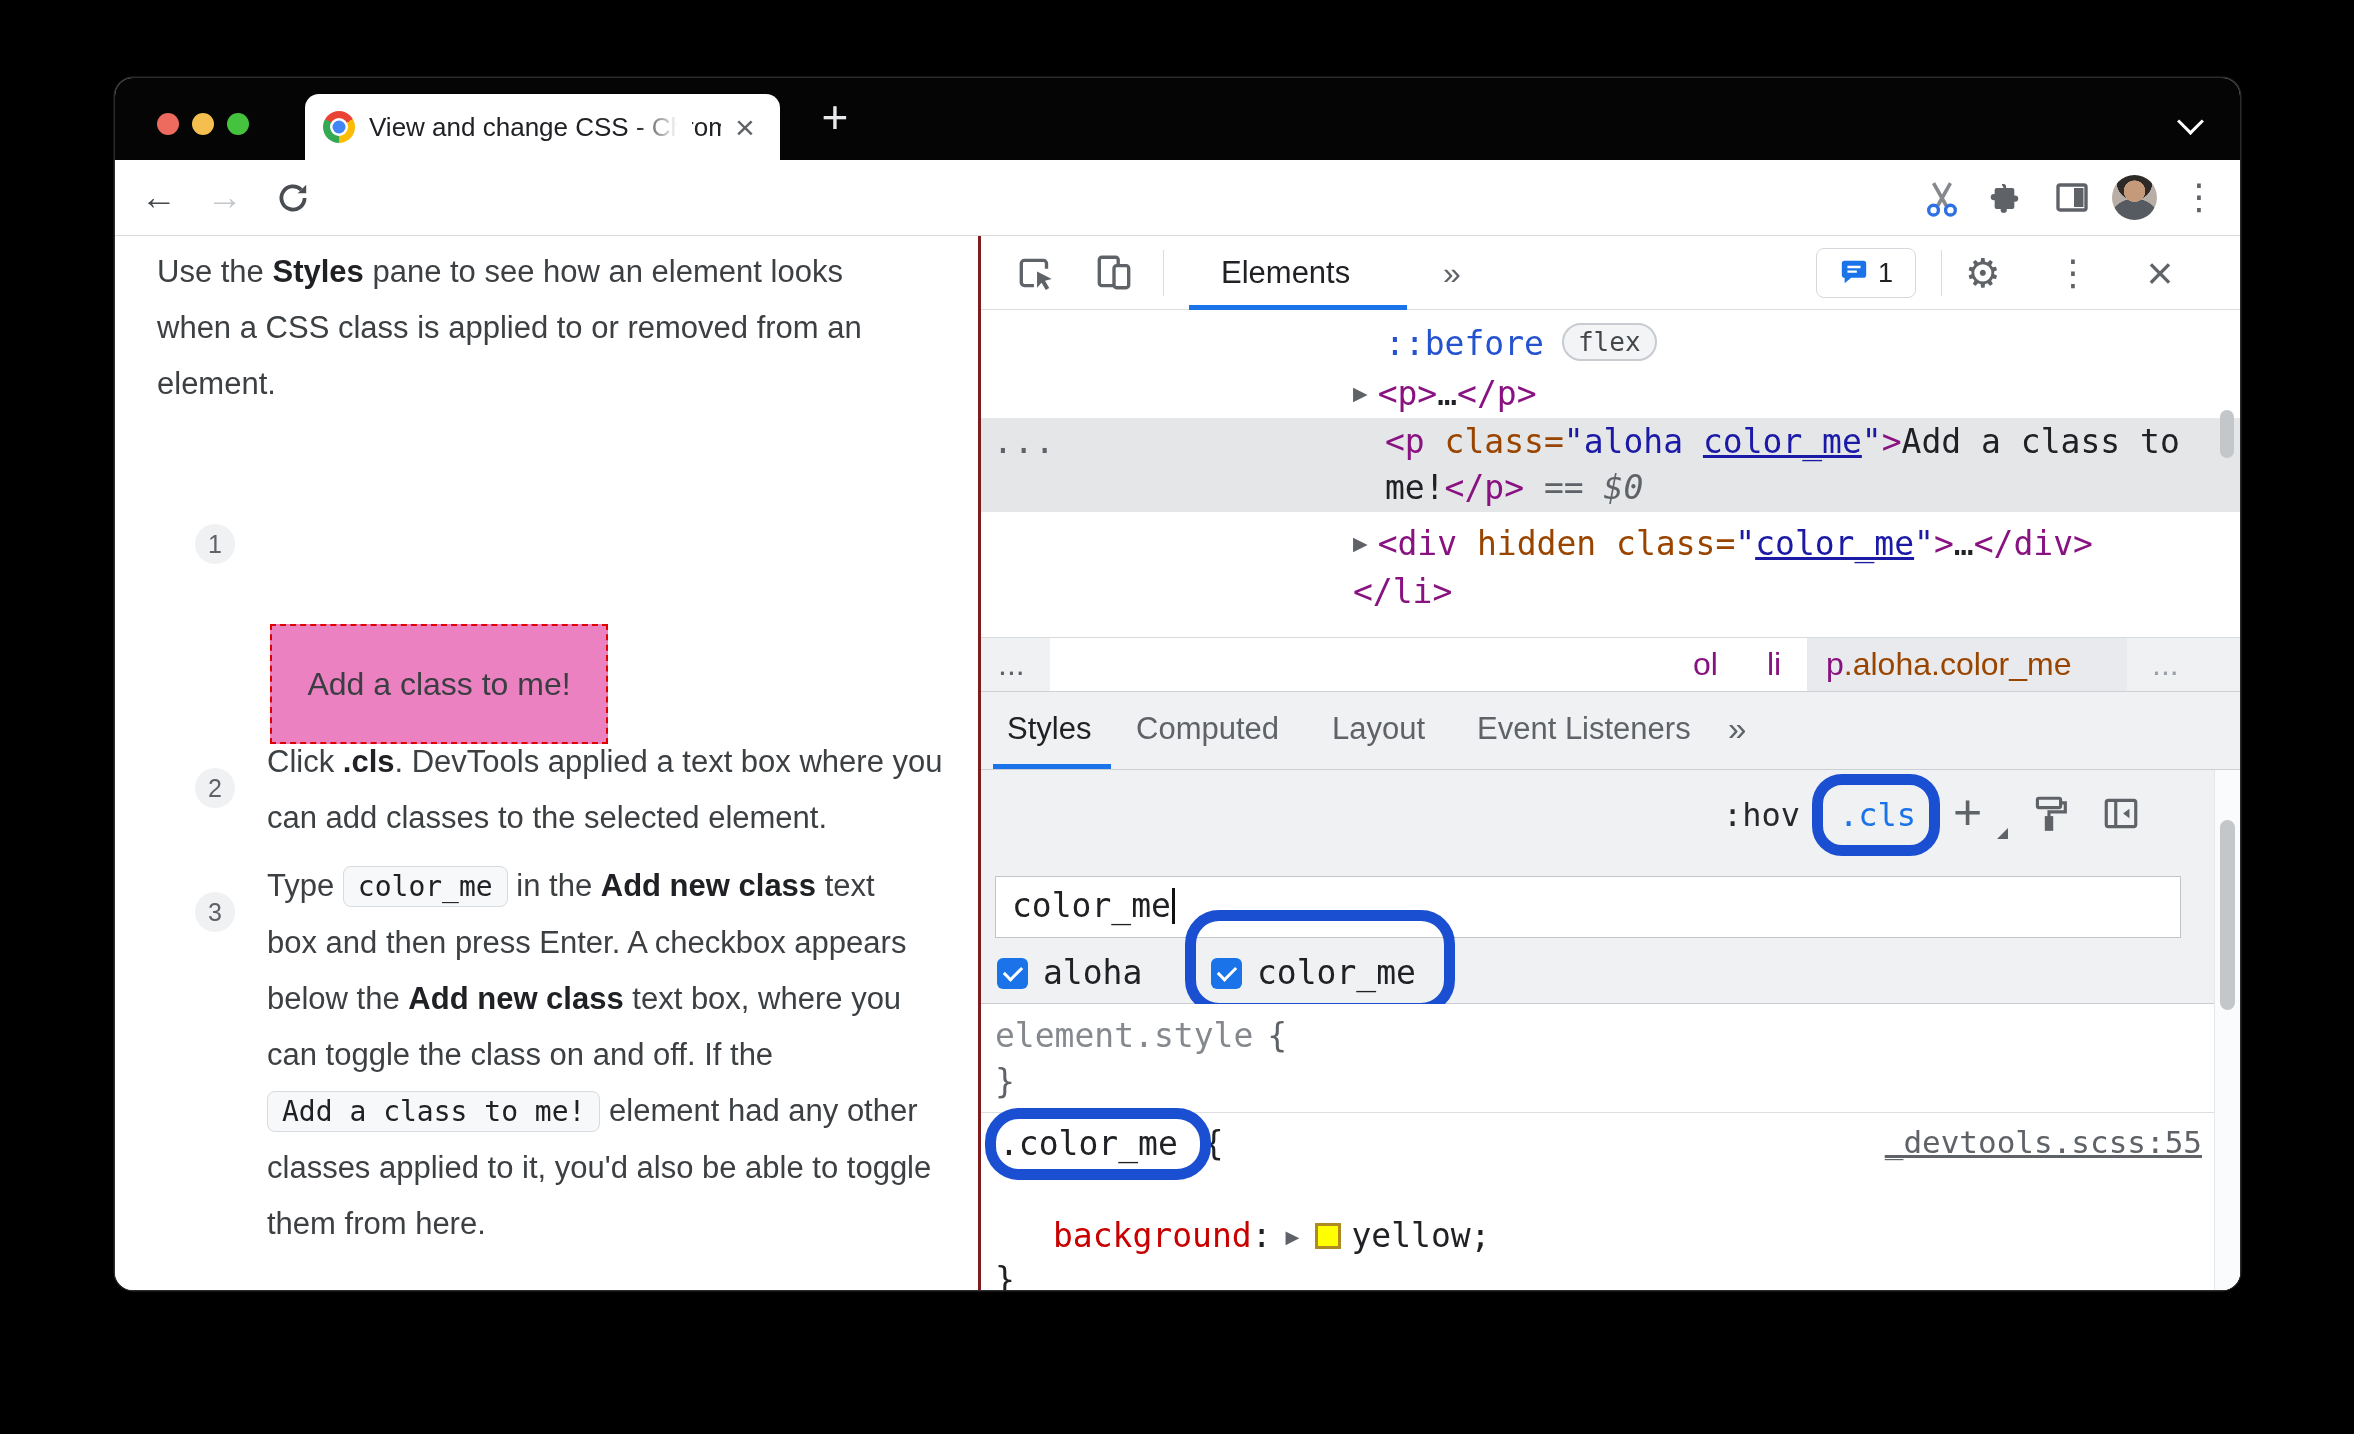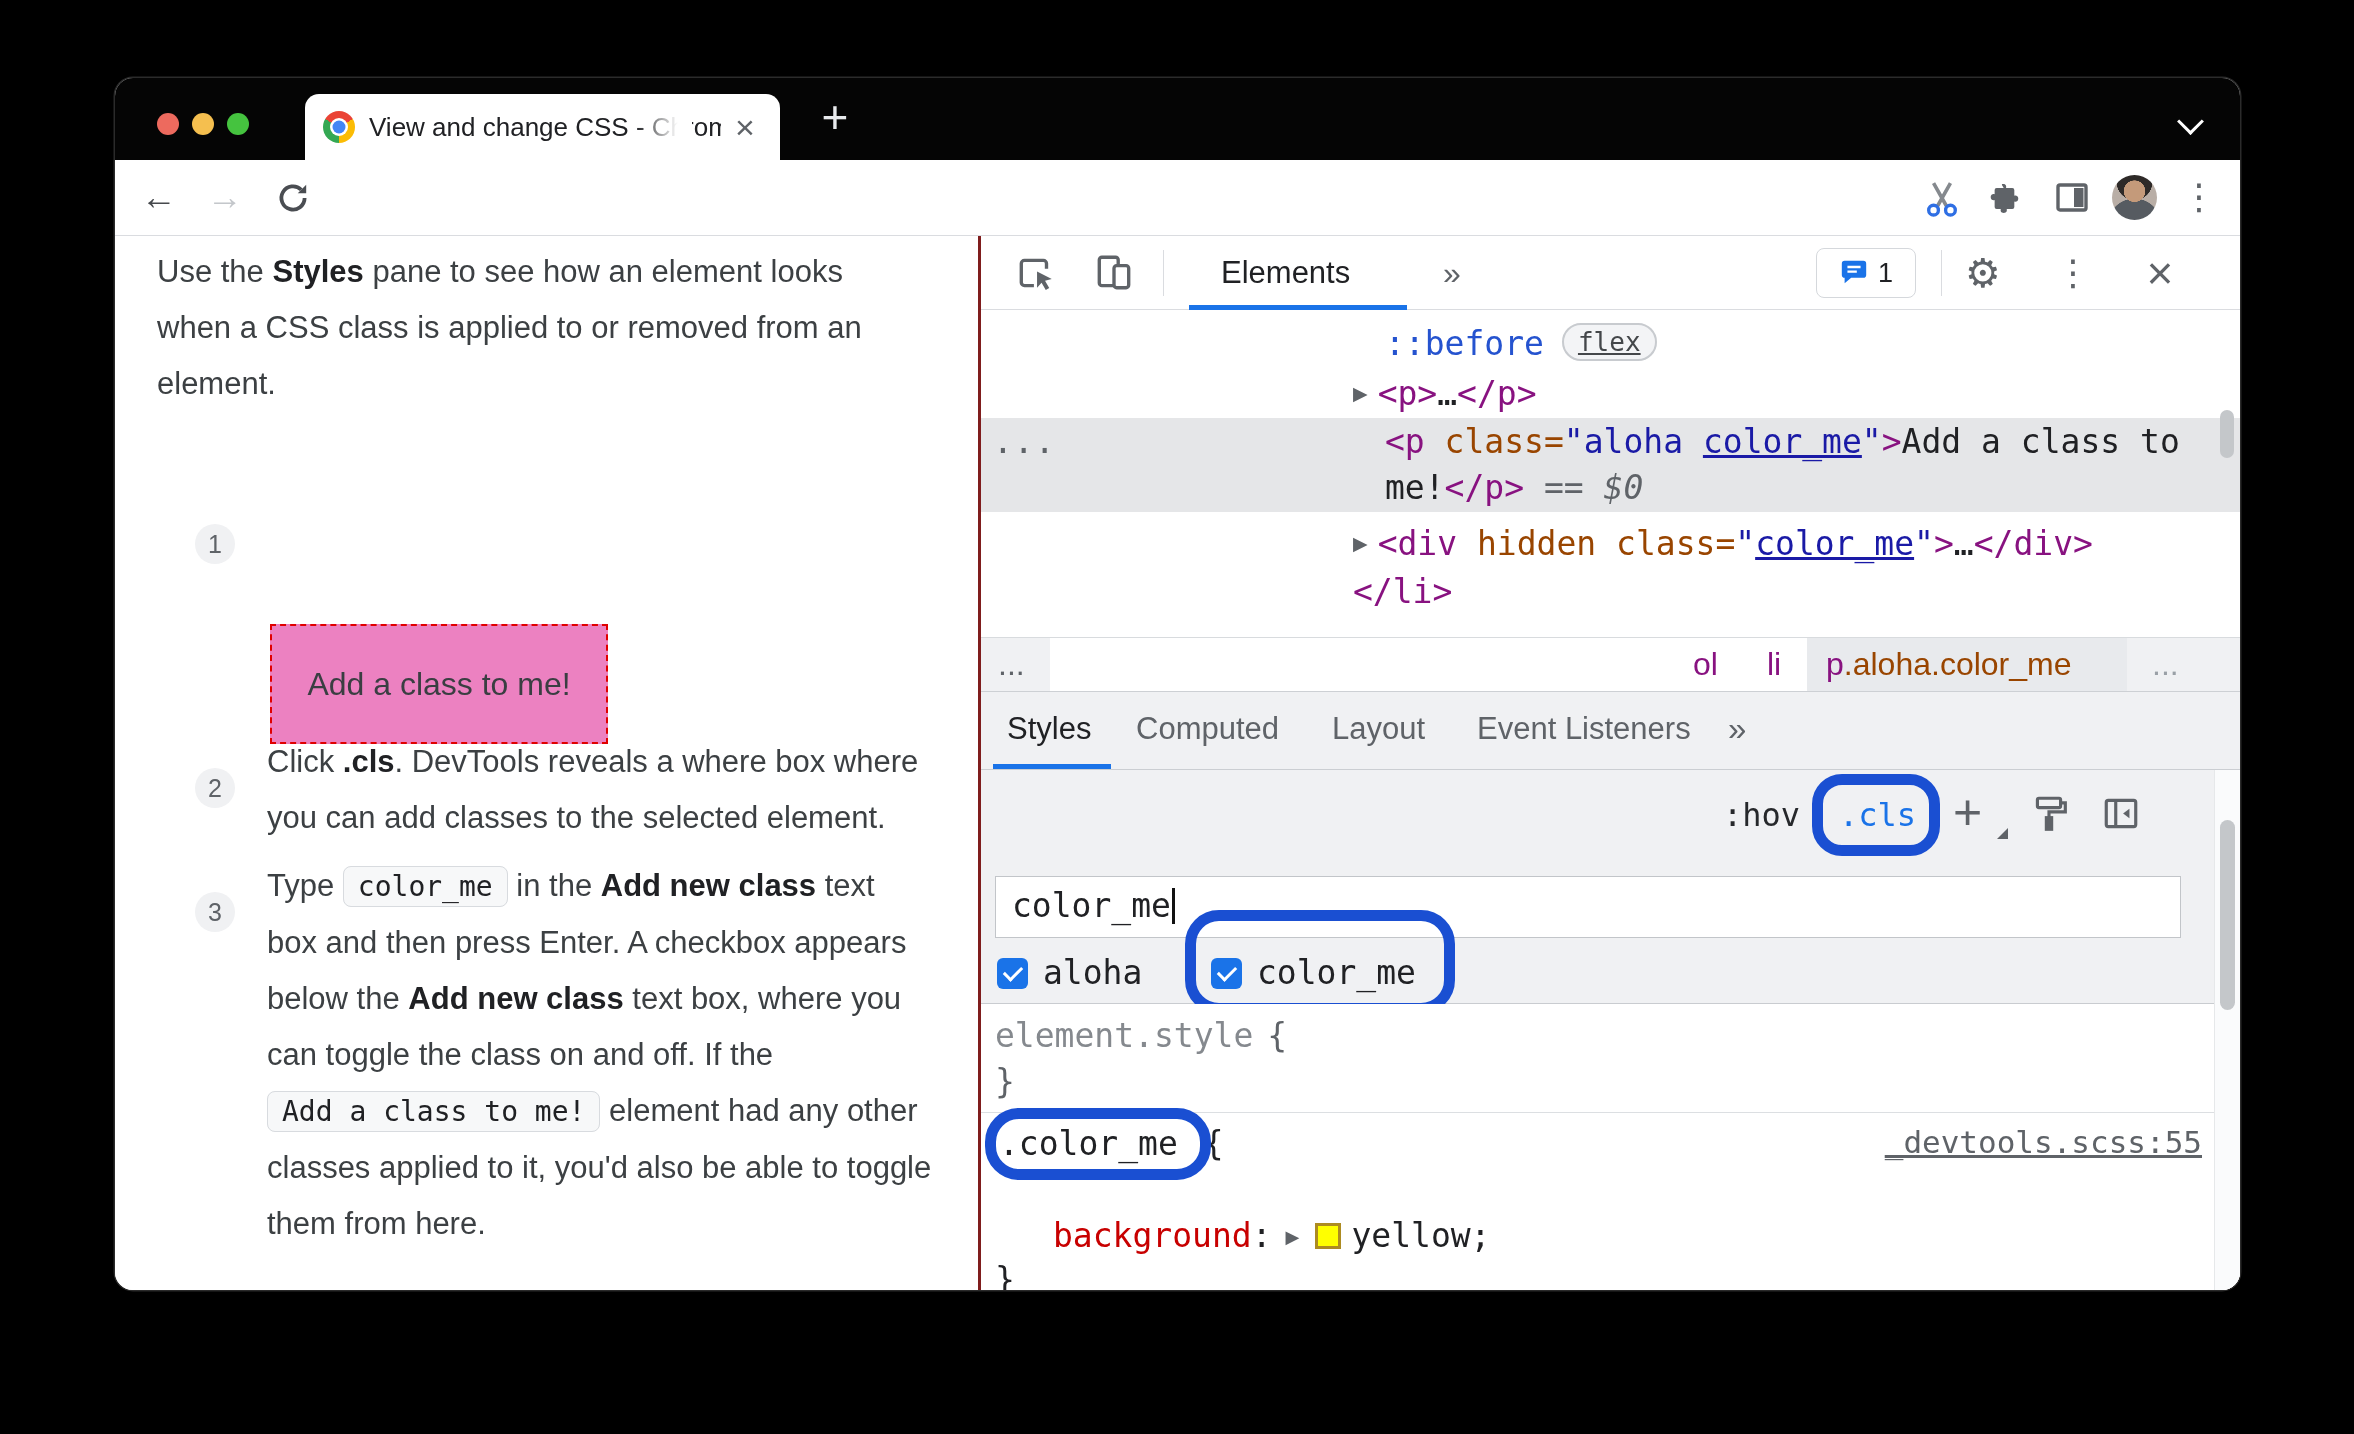--- a/index.html
+++ b/index.html
@@ -58,21 +58,21 @@
   
   .domtree{position:absolute;left:0;top:74px;width:100%;height:327px;font-family:"DejaVu Sans Mono",monospace;font-size:33px;color:#202124;}
   .domrow{position:absolute;white-space:nowrap;}
   .tag{color:var(--tag);}
   .attr{color:var(--attr);}
   .val{color:var(--value);}
   .u{text-decoration:underline;text-decoration-thickness:2.5px;}
   .pseudo{color:var(--pseudo);}
   .gray{color:#5f6368;}
   .exparrow{color:#5f6368;font-size:19px;vertical-align:5px;margin-right:10px;font-family:"DejaVu Sans",sans-serif;}
-  .flexbadge{font-size:26px;color:#44474a;background:#f3f4f6;border:2px solid #c8cbcf;border-radius:20px;padding:2px 14px;margin-left:18px;vertical-align:4px;text-decoration:underline;}
+  .flexbadge{font-size:26px;color:#44474a;background:#f3f4f6;border:2px solid #c8cbcf;border-radius:20px;padding:2px 14px;margin-left:18px;vertical-align:4px;}
   .selrow{position:absolute;left:0;top:108px;width:100%;height:94px;background:var(--selected_row);}
   .domsb{position:absolute;right:6px;top:100px;width:14px;height:48px;border-radius:7px;background:#c4c7ca;}
   
   .crumbs{position:absolute;left:0;top:401px;width:100%;height:55px;background:#f0f1f3;border-top:1px solid #d8dbde;border-bottom:1px solid #cdd0d4;box-sizing:border-box;font-size:32px;line-height:52px;}
   .crumbwhite{position:absolute;left:69px;top:0;height:100%;width:757px;background:#fff;}
   .crumbsel{position:absolute;left:826px;top:0;height:100%;width:320px;background:#e8eaed;}
   .crumb{position:absolute;top:0;white-space:nowrap;}
   
   .stabs{position:absolute;left:0;top:456px;width:100%;height:78px;background:#f0f1f3;border-bottom:1px solid #cbced2;box-sizing:border-box;font-size:31px;color:#5f6368;line-height:74px;}
   .stab{position:absolute;top:0;}
@@ -162,21 +162,21 @@
 
     <div class="content">
       <p class="para" style="left:42px;top:8px;width:760px;margin:0"><span>Use the </span><b>Styles</b><span> pane to see how an element looks when a CSS class is applied to or removed from an element.</span></p>
 
       <span class="badge" style="left:80px;top:288px">1</span>
 
       <div class="demo">Add a class to me!</div>
 
       <span class="badge" style="left:80px;top:532px">2</span>
       <div class="para" style="left:152px;top:498px;width:680px">
-        <span>Click </span><b>.cls</b><span>. DevTools reveals a where box where you can add classes to the selected element.</span>
+        <span>Click </span><b>.cls</b><span>. DevTools applied a text box where you can add classes to the selected element.</span>
       </div>
 
       <span class="badge" style="left:80px;top:656px">3</span>
       <div class="para" style="left:152px;top:622px;width:665px">
         <span>Type </span><span class="chip">color_me</span><span> in the </span><b>Add new class</b><span> text box and then press Enter. A checkbox appears below the </span><b>Add new class</b><span> text box, where you can toggle the class on and off. If the </span><span class="chip">Add a class to me!</span><span> element had any other classes applied to it, you'd also be able to toggle them from here.</span>
       </div>
     </div>
 
     <div class="csb">
       <div class="csb-thumb"></div>

